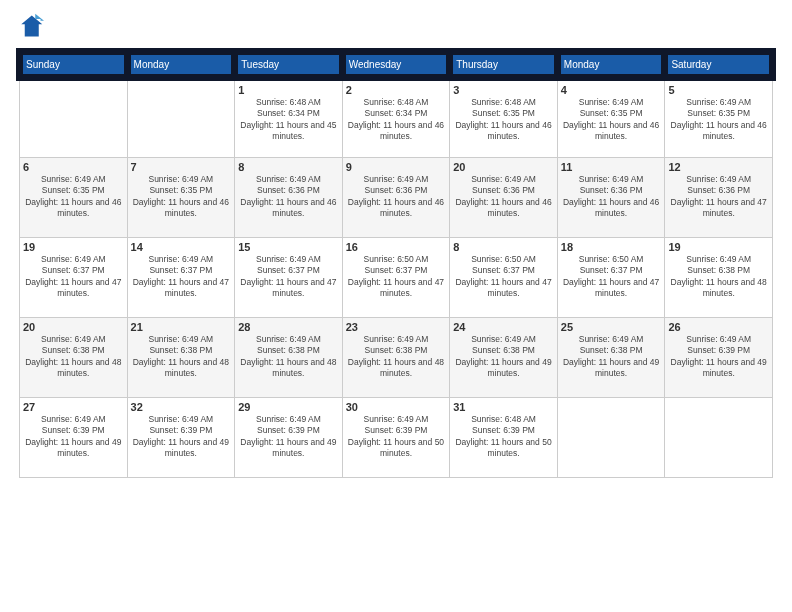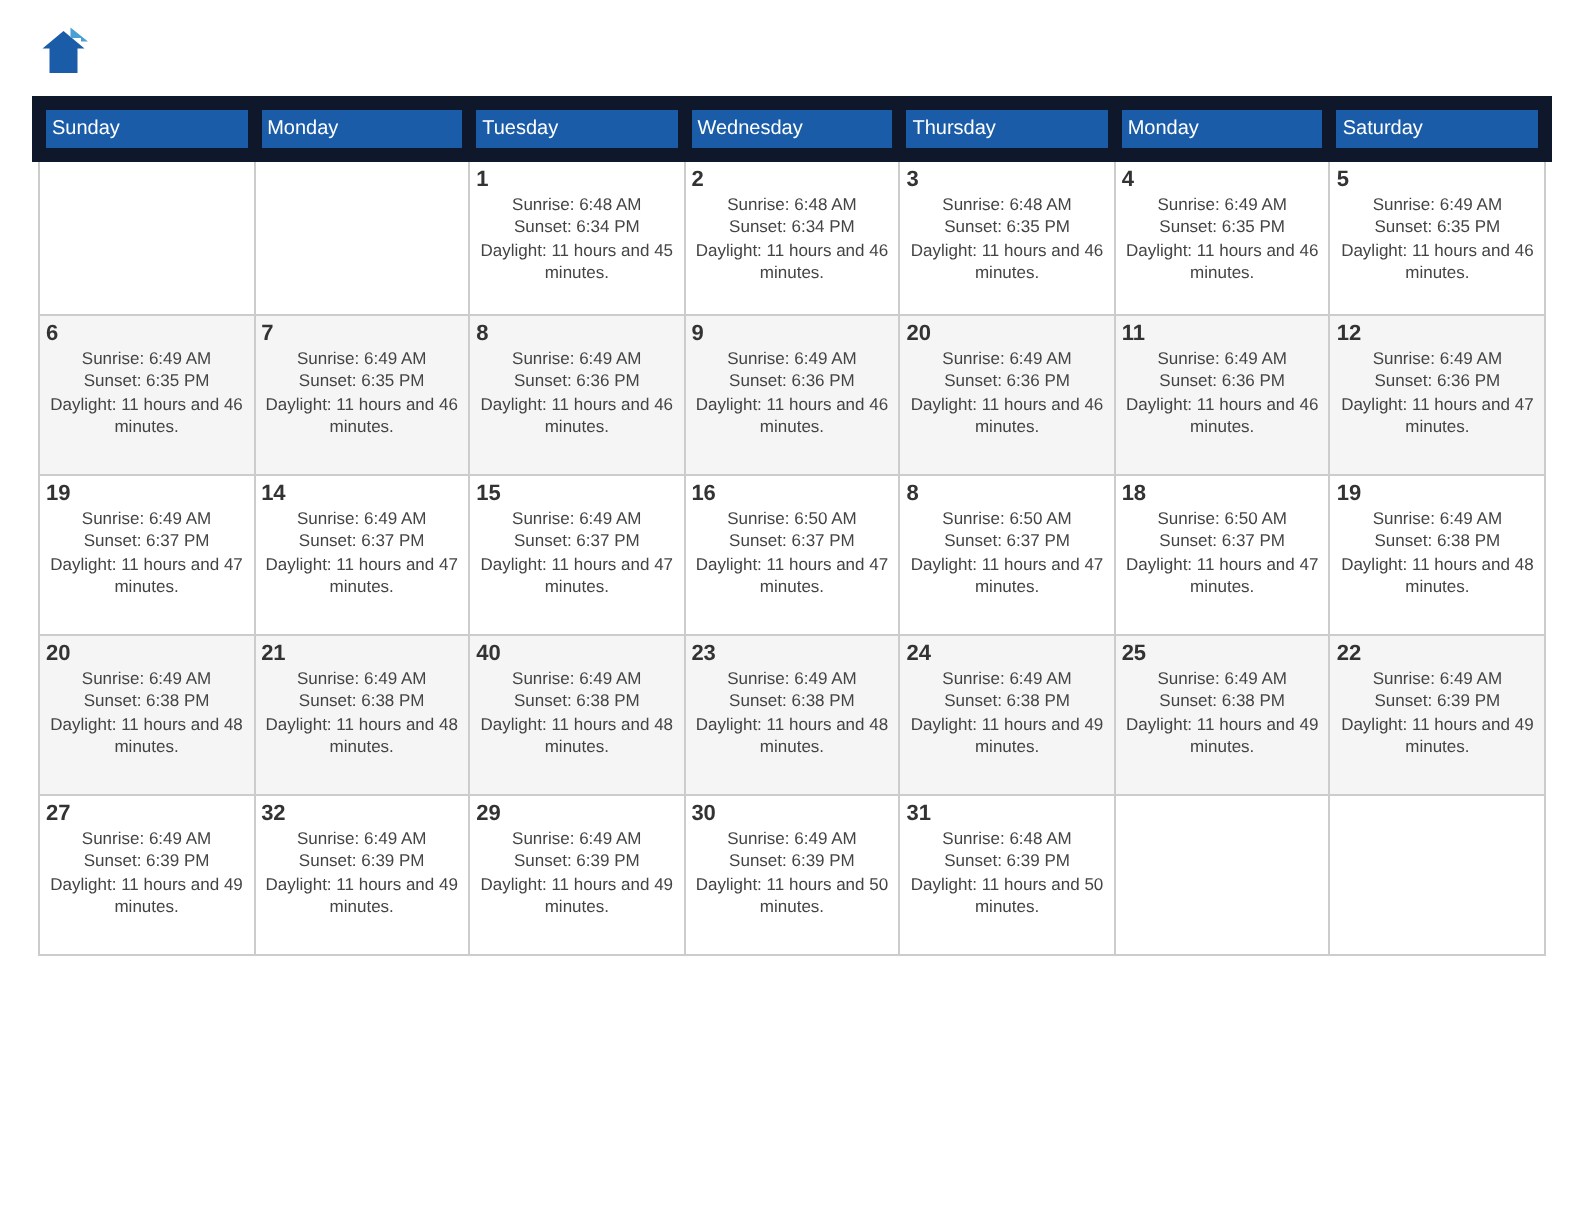--- a/index.html
+++ b/index.html
@@ -263,21 +263,21 @@
 Sunset: 6:38 PM
 Daylight: 11 hours and 48 minutes.</div>
           </td>
           <td>
             <span class="day-number">21</span>
             <div class="day-info" style="white-space: pre-line;">Sunrise: 6:49 AM
 Sunset: 6:38 PM
 Daylight: 11 hours and 48 minutes.</div>
           </td>
           <td>
-            <span class="day-number">40</span>
+            <span class="day-number">28</span>
             <div class="day-info" style="white-space: pre-line;">Sunrise: 6:49 AM
 Sunset: 6:38 PM
 Daylight: 11 hours and 48 minutes.</div>
           </td>
           <td>
             <span class="day-number">23</span>
             <div class="day-info" style="white-space: pre-line;">Sunrise: 6:49 AM
 Sunset: 6:38 PM
 Daylight: 11 hours and 48 minutes.</div>
           </td>
@@ -287,21 +287,21 @@
 Sunset: 6:38 PM
 Daylight: 11 hours and 49 minutes.</div>
           </td>
           <td>
             <span class="day-number">25</span>
             <div class="day-info" style="white-space: pre-line;">Sunrise: 6:49 AM
 Sunset: 6:38 PM
 Daylight: 11 hours and 49 minutes.</div>
           </td>
           <td>
-            <span class="day-number">22</span>
+            <span class="day-number">26</span>
             <div class="day-info" style="white-space: pre-line;">Sunrise: 6:49 AM
 Sunset: 6:39 PM
 Daylight: 11 hours and 49 minutes.</div>
           </td>
         </tr>
         <tr>
           <td>
             <span class="day-number">27</span>
             <div class="day-info" style="white-space: pre-line;">Sunrise: 6:49 AM
 Sunset: 6:39 PM

